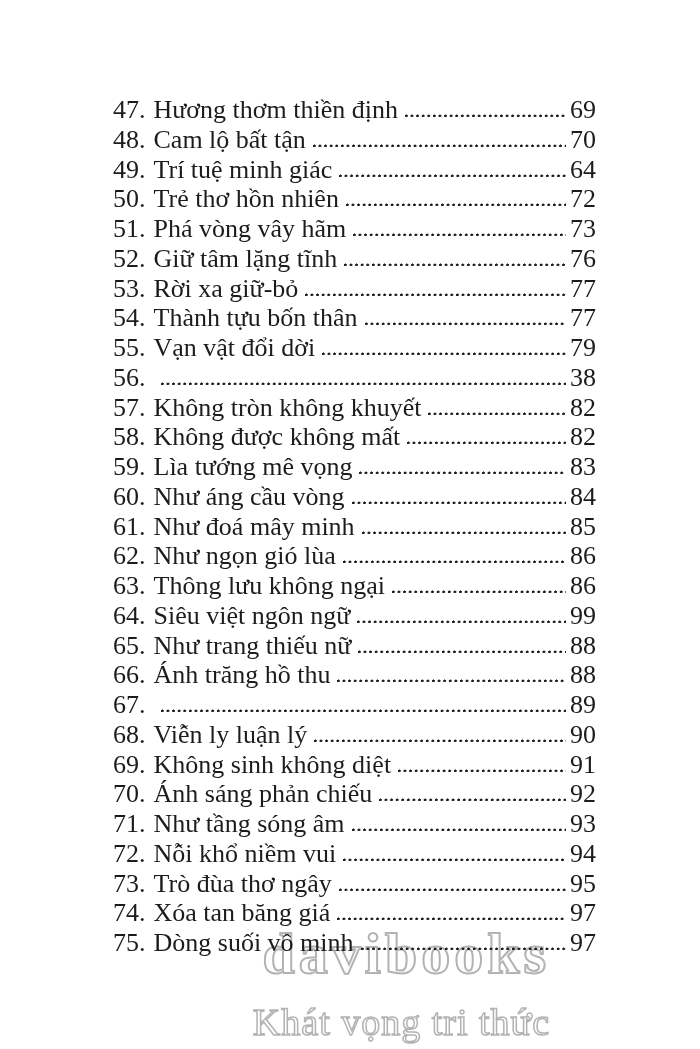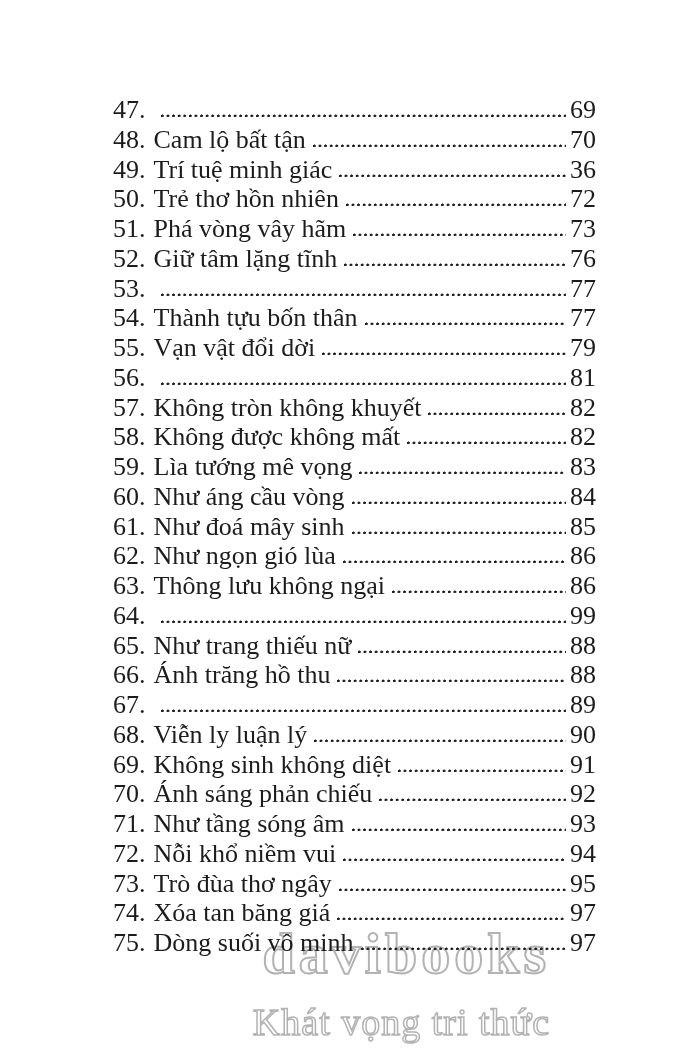--- a/index.html
+++ b/index.html
@@ -85,36 +85,37 @@
   }
 </style>
 </head>
 <body>
 
 <div class="scan-page">
 
   <div class="toc-list">
   <div class="toc-row">
     <span class="toc-num">47.</span>
+    <span class="toc-title">Hương thơm thiền định</span>
     <span class="toc-leader"></span>
     <span class="toc-page">69</span>
   </div>
 
   <div class="toc-row">
     <span class="toc-num">48.</span>
     <span class="toc-title">Cam lộ bất tận</span>
     <span class="toc-leader"></span>
     <span class="toc-page">70</span>
   </div>
 
   <div class="toc-row">
     <span class="toc-num">49.</span>
     <span class="toc-title">Trí tuệ minh giác</span>
     <span class="toc-leader"></span>
-    <span class="toc-page">36</span>
+    <span class="toc-page">64</span>
   </div>
 
   <div class="toc-row">
     <span class="toc-num">50.</span>
     <span class="toc-title">Trẻ thơ hồn nhiên</span>
     <span class="toc-leader"></span>
     <span class="toc-page">72</span>
   </div>
 
   <div class="toc-row">
@@ -126,20 +127,21 @@
 
   <div class="toc-row">
     <span class="toc-num">52.</span>
     <span class="toc-title">Giữ tâm lặng tĩnh</span>
     <span class="toc-leader"></span>
     <span class="toc-page">76</span>
   </div>
 
   <div class="toc-row">
     <span class="toc-num">53.</span>
+    <span class="toc-title">Rời xa giữ-bỏ</span>
     <span class="toc-leader"></span>
     <span class="toc-page">77</span>
   </div>
 
   <div class="toc-row">
     <span class="toc-num">54.</span>
     <span class="toc-title">Thành tựu bốn thân</span>
     <span class="toc-leader"></span>
     <span class="toc-page">77</span>
   </div>
@@ -147,21 +149,21 @@
   <div class="toc-row">
     <span class="toc-num">55.</span>
     <span class="toc-title">Vạn vật đổi dời</span>
     <span class="toc-leader"></span>
     <span class="toc-page">79</span>
   </div>
 
   <div class="toc-row">
     <span class="toc-num">56.</span>
     <span class="toc-leader"></span>
-    <span class="toc-page">81</span>
+    <span class="toc-page">38</span>
   </div>
 
   <div class="toc-row">
     <span class="toc-num">57.</span>
     <span class="toc-title">Không tròn không khuyết</span>
     <span class="toc-leader"></span>
     <span class="toc-page">82</span>
   </div>
 
   <div class="toc-row">
@@ -180,41 +182,42 @@
 
   <div class="toc-row">
     <span class="toc-num">60.</span>
     <span class="toc-title">Như áng cầu vòng</span>
     <span class="toc-leader"></span>
     <span class="toc-page">84</span>
   </div>
 
   <div class="toc-row">
     <span class="toc-num">61.</span>
-    <span class="toc-title">Như đoá mây sinh</span>
+    <span class="toc-title">Như đoá mây minh</span>
     <span class="toc-leader"></span>
     <span class="toc-page">85</span>
   </div>
 
   <div class="toc-row">
     <span class="toc-num">62.</span>
     <span class="toc-title">Như ngọn gió lùa</span>
     <span class="toc-leader"></span>
     <span class="toc-page">86</span>
   </div>
 
   <div class="toc-row">
     <span class="toc-num">63.</span>
     <span class="toc-title">Thông lưu không ngại</span>
     <span class="toc-leader"></span>
     <span class="toc-page">86</span>
   </div>
 
   <div class="toc-row">
     <span class="toc-num">64.</span>
+    <span class="toc-title">Siêu việt ngôn ngữ</span>
     <span class="toc-leader"></span>
     <span class="toc-page">99</span>
   </div>
 
   <div class="toc-row">
     <span class="toc-num">65.</span>
     <span class="toc-title">Như trang thiếu nữ</span>
     <span class="toc-leader"></span>
     <span class="toc-page">88</span>
   </div>

